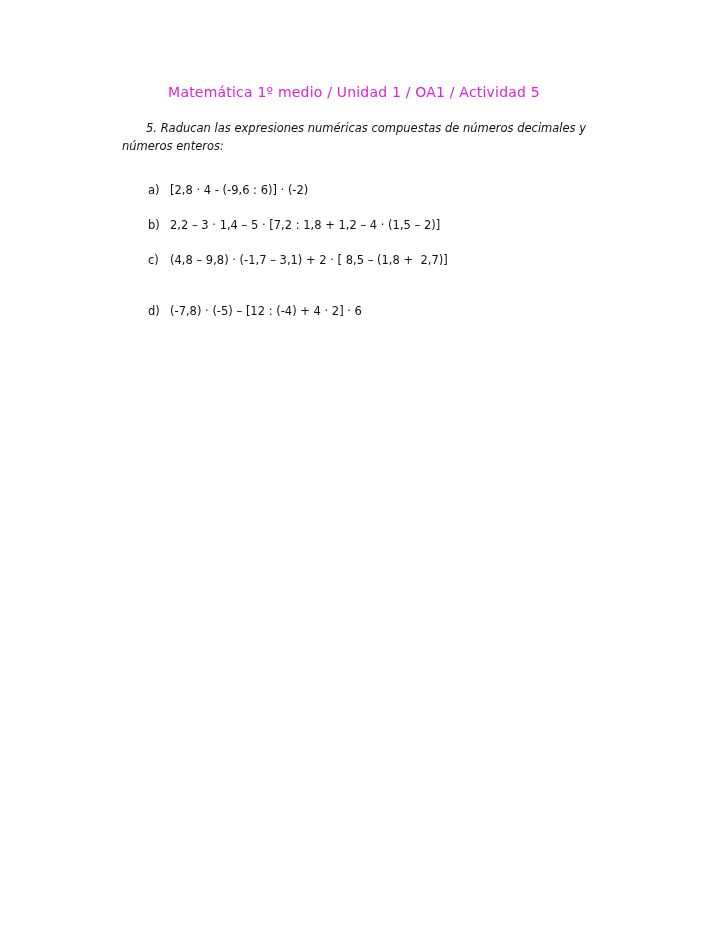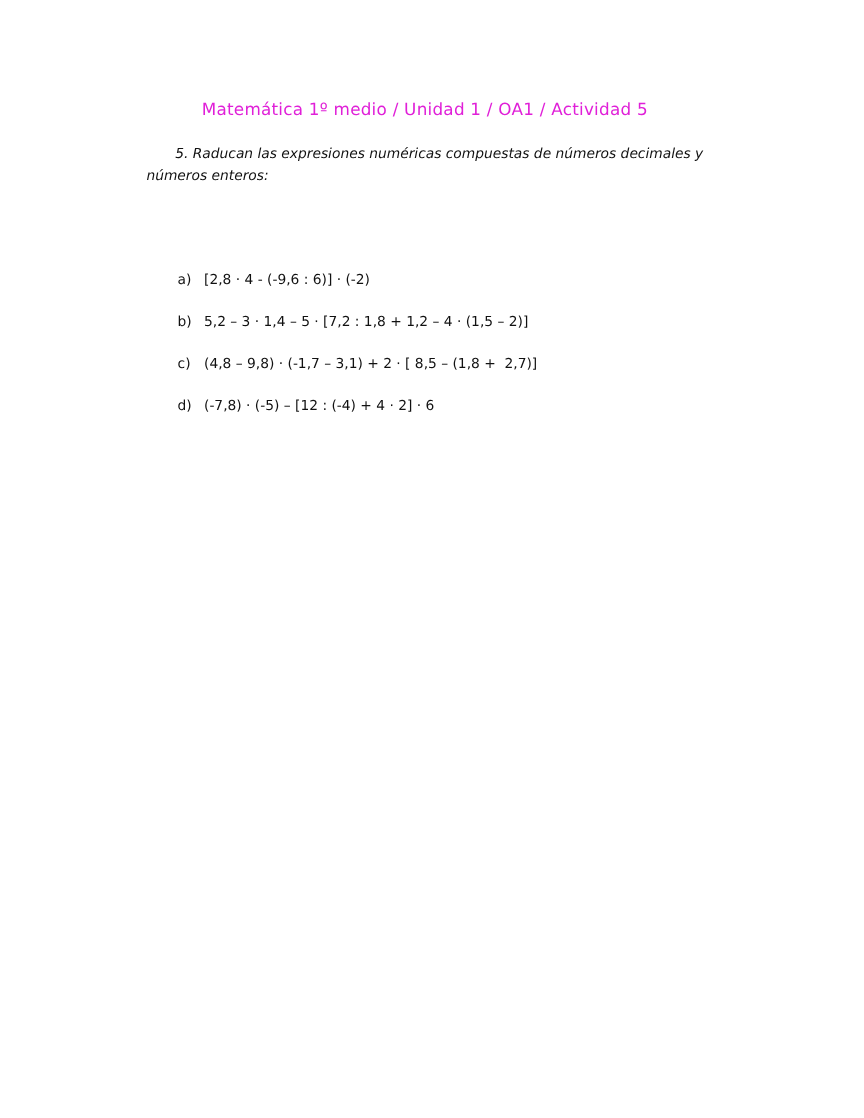--- a/index.html
+++ b/index.html
@@ -1,28 +1,28 @@
 <!DOCTYPE html>
 <html><head>
 <meta charset="utf-8">
 <style>
   html, body { margin: 0; padding: 0; background: #ffffff; }
   body { width: 720px; height: 932px; position: relative; overflow: hidden; font-family: "DejaVu Sans", sans-serif; color: #111; }
   .title { position: absolute; left: 0; width: 708px; top: 84px; text-align: center; font-size: 14px; color: #e020d8; letter-spacing: 0.2px; }
   .intro { position: absolute; left: 122px; top: 119px; width: 480px; font-size: 11.5px; line-height: 18px; font-style: italic; }
   .intro .indent { display: inline-block; width: 24px; }
-  .item { position: absolute; left: 148px; font-size: 11.5px; white-space: pre; margin-top: 43px; }
+  .item { position: absolute; left: 148px; font-size: 11.5px; white-space: pre; }
   .item .lbl { display: inline-block; width: 22px; }
 </style>
 </head>
 <body>
 
 <div class="title">Matemática 1º medio / Unidad 1 / OA1 / Actividad 5</div>
 
 <div class="intro"><span class="indent"></span><span>5. Raducan las expresiones numéricas compuestas de números decimales y números enteros:</span></div>
 
 <div class="item" style="top:183px"><span class="lbl">a)</span><span>[2,8 · 4 - (-9,6 : 6)] · (-2)</span></div>
 
-<div class="item" style="top:218px"><span class="lbl">b)</span><span>5,2 – 3 · 1,4 – 5 · [7,2 : 1,8 + 1,2 – 4 · (1,5 – 2)]</span></div>
+<div class="item" style="top:218px"><span class="lbl">b)</span><span>2,2 – 3 · 1,4 – 5 · [7,2 : 1,8 + 1,2 – 4 · (1,5 – 2)]</span></div>
 
 <div class="item" style="top:253px"><span class="lbl">c)</span><span>(4,8 – 9,8) · (-1,7 – 3,1) + 2 · [ 8,5 – (1,8 +  2,7)]</span></div>
 
-<div class="item" style="top:288px"><span class="lbl">d)</span><span>(-7,8) · (-5) – [12 : (-4) + 4 · 2] · 6</span></div>
+<div class="item" style="top:304px"><span class="lbl">d)</span><span>(-7,8) · (-5) – [12 : (-4) + 4 · 2] · 6</span></div>
 
 </body></html>

